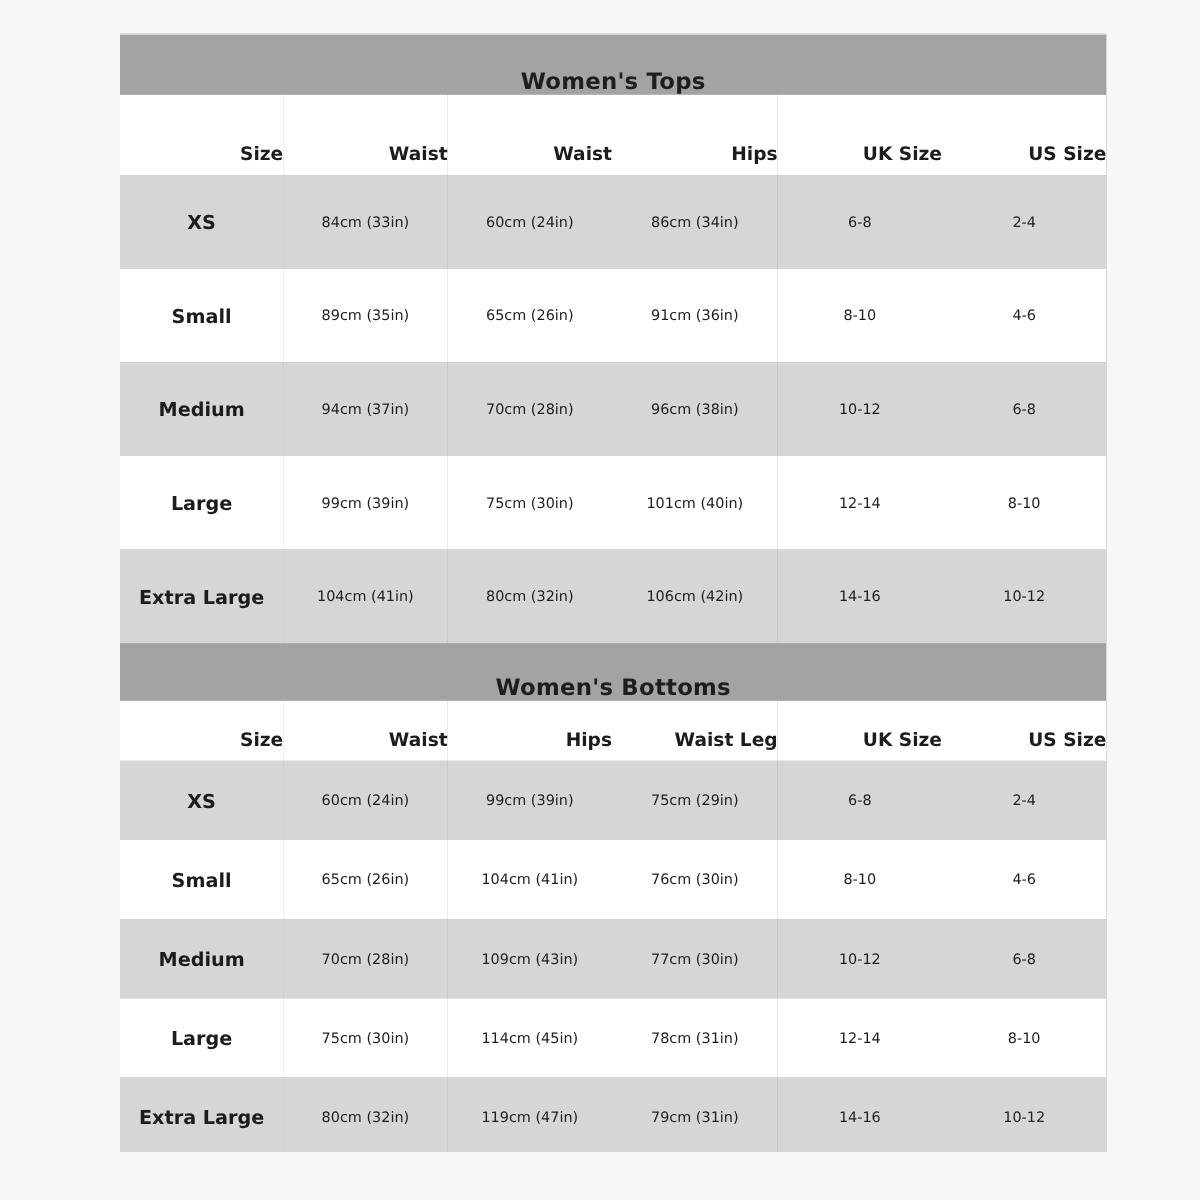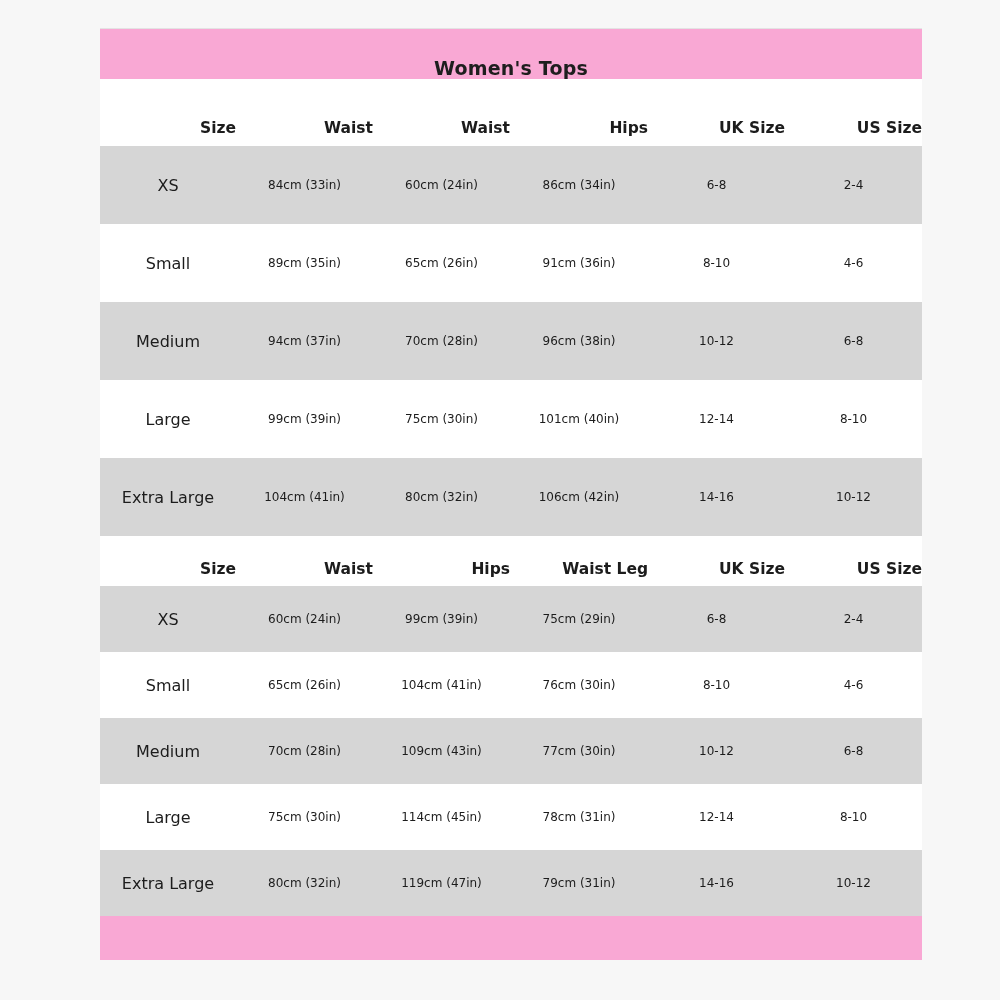--- a/index.html
+++ b/index.html
@@ -17,21 +17,21 @@
     position: relative;
     width: 1000px;
     height: 1000px;
   }
   .card {
     position: absolute;
     left: 100px;
     top: 28px;
     width: 822px;
     height: 932px;
-    background: #f9a8d4;
+    background: #a3a3a3;
     border-top: 1px solid #e3e3e3;
     box-sizing: border-box;
     overflow: hidden;
   }
   .chart-title {
     text-align: center;
     font-weight: bold;
     color: #1e1e1e;
     font-size: 19px;
     letter-spacing: 0.2px;
@@ -66,21 +66,21 @@
   #table-tops th { height: 58px; vertical-align: bottom; padding-bottom: 9px; }
   #table-bottoms th { height: 42px; vertical-align: bottom; padding-bottom: 8px; }
 
   table.size-table td {
     text-align: center;
     color: #1c1c1c;
     font-size: 12px;
     padding: 0;
   }
   table.size-table td.size-cell {
-    font-weight: normal;
+    font-weight: bold;
     font-size: 16px;
   }
   #table-tops tbody tr { height: 78px; }
   #table-bottoms tbody tr { height: 66px; }
 
   tr.shaded td { background: #d6d6d6; }
   tr.plain td  { background: #ffffff; }
 </style>
 </head>
 <body>
@@ -146,20 +146,21 @@
           <td class="size-cell">Extra Large</td>
           <td>104cm (41in)</td>
           <td>80cm (32in)</td>
           <td>106cm (42in)</td>
           <td>14-16</td>
           <td>10-12</td>
         </tr>
       </tbody>
     </table>
 
+    <div class="chart-title" id="title-bottoms">Women's Bottoms</div>
 
     <table class="size-table" id="table-bottoms">
       <colgroup>
         <col class="c-size">
           <col class="c-m1">
           <col class="c-m2">
         <col class="c-m3">
           <col class="c-uk">
           <col class="c-us">
       </colgroup>

